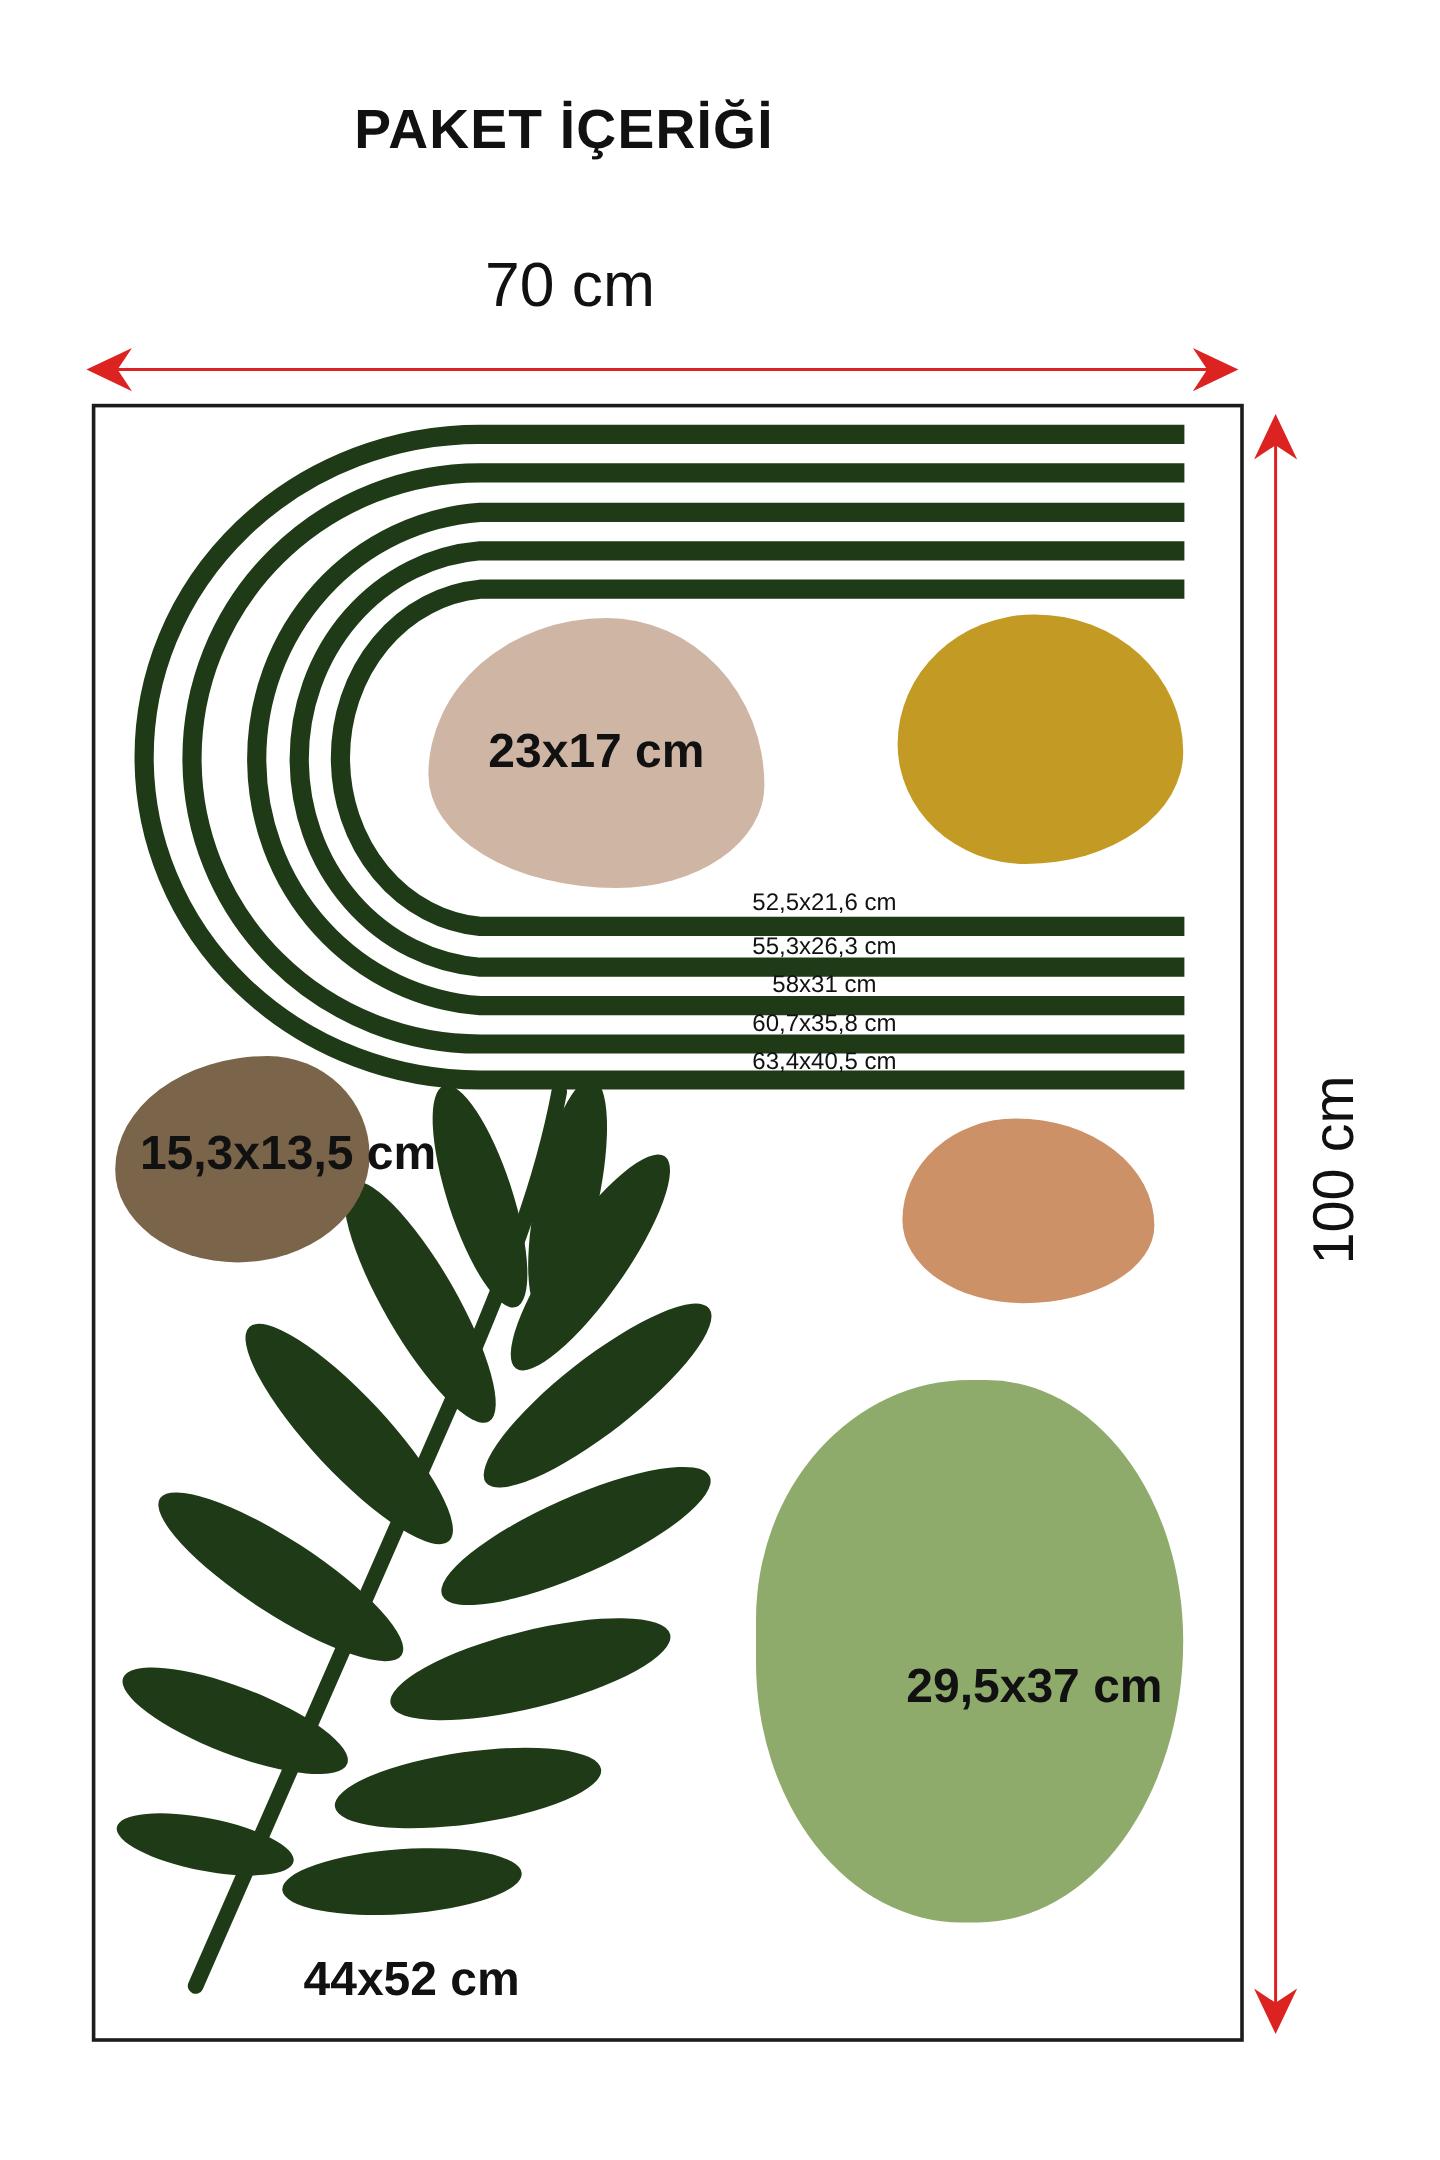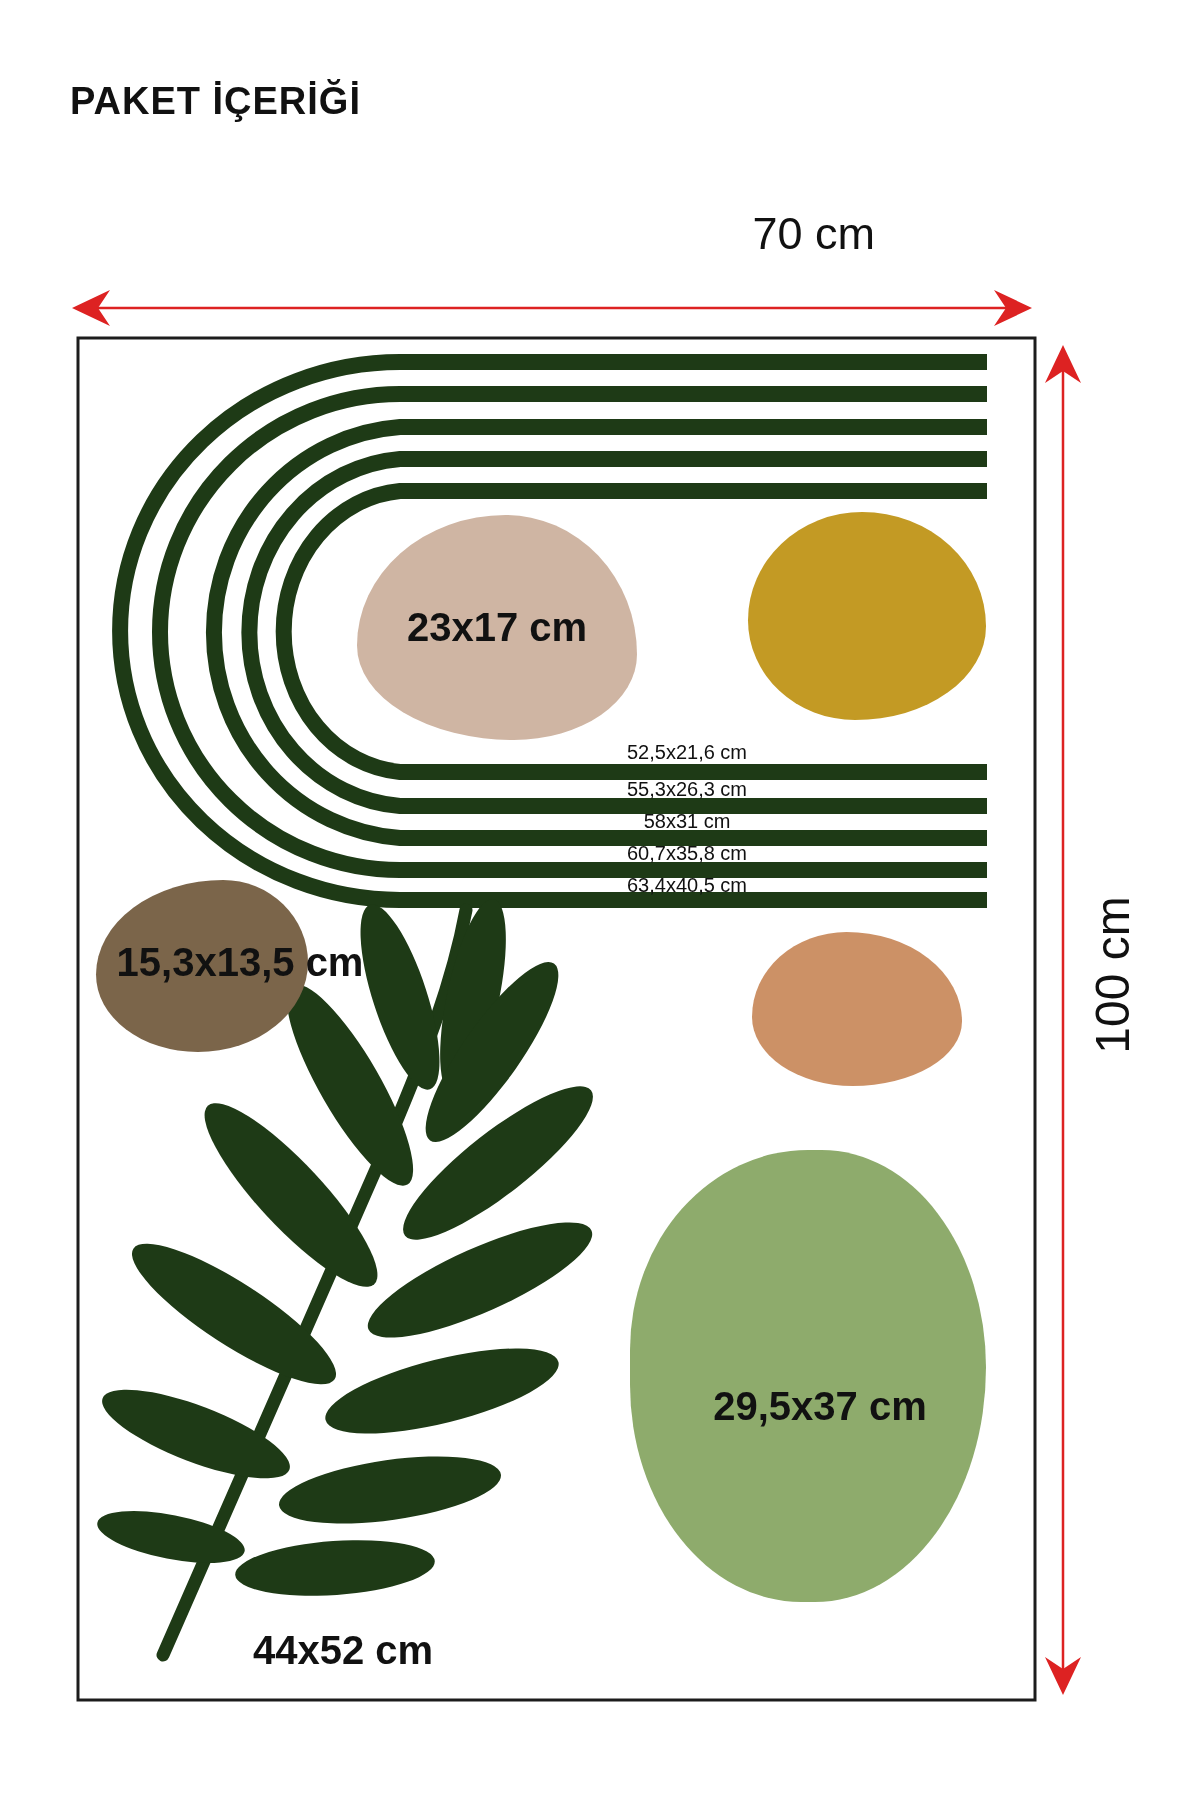--- a/index.html
+++ b/index.html
@@ -3,26 +3,26 @@
 <meta charset="utf-8">
 <style>
   html,body { margin:0; padding:0; background:#ffffff; }
   .canvas {
     position:relative; width:1200px; height:1800px; background:#ffffff;
     font-family:"Liberation Sans", sans-serif; color:#111; overflow:hidden;
   }
   .gfx { position:absolute; left:0; top:0; width:1200px; height:1800px; }
 
   .title {
-    position:absolute; left:70px; top:80px; width:800px; 
-    font-size:38px; font-weight:bold; letter-spacing:1px; white-space:nowrap;
+    position:absolute; left:70px; top:80px; width:800px; text-align:center;
+    font-size:46px; font-weight:bold; letter-spacing:1px; white-space:nowrap;
   }
   .dim-w {
-    position:absolute; left:75px; top:208px; width:800px; text-align:right;
-    font-size:45px; white-space:nowrap;
+    position:absolute; left:75px; top:208px; width:800px; text-align:center;
+    font-size:52px; white-space:nowrap;
   }
   .dim-h {
     position:absolute; left:1112px; top:975px; font-size:48px; white-space:nowrap;
     transform:translate(-50%,-50%) rotate(-90deg);
   }
 
   .blob { position:absolute; }
   .blob-beige  { left:357px; top:515px; width:280px; height:225px; background:var(--beige);
                  border-radius:53% 47% 44% 56% / 58% 62% 38% 42%; }
   .blob-mustard{ left:748px; top:512px; width:238px; height:208px; background:var(--mustard);
@@ -110,17 +110,17 @@
   <div class="dim-h">100 cm</div>
 
   <div class="rb-label" style="top:752px">52,5x21,6 cm</div>
   <div class="rb-label" style="top:789px">55,3x26,3 cm</div>
   <div class="rb-label" style="top:821px">58x31 cm</div>
   <div class="rb-label" style="top:853px">60,7x35,8 cm</div>
   <div class="rb-label" style="top:885px">63,4x40,5 cm</div>
 
   <div class="size-label" style="left:497px; top:627px">23x17 cm</div>
   <div class="size-label" style="left:240px; top:962px">15,3x13,5 cm</div>
-  <div class="size-label" style="left:820px; top:1406px">29,5x37 cm</div>
+  <div class="size-label" style="left:862px; top:1406px">29,5x37 cm</div>
 
   <div class="size-label" style="left:343px; top:1650px">44x52 cm</div>
 
 </div>
 
 </body></html>

